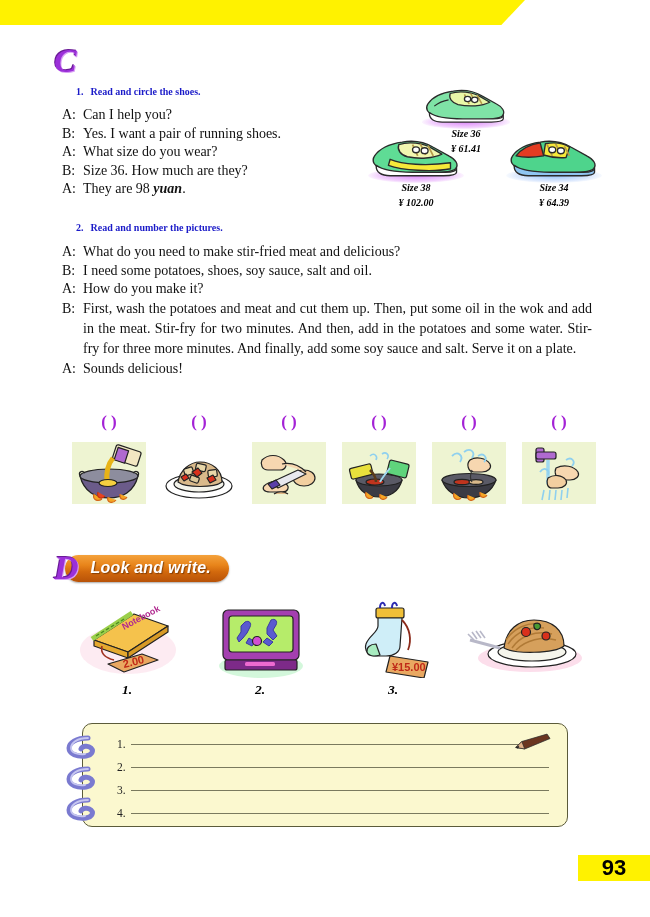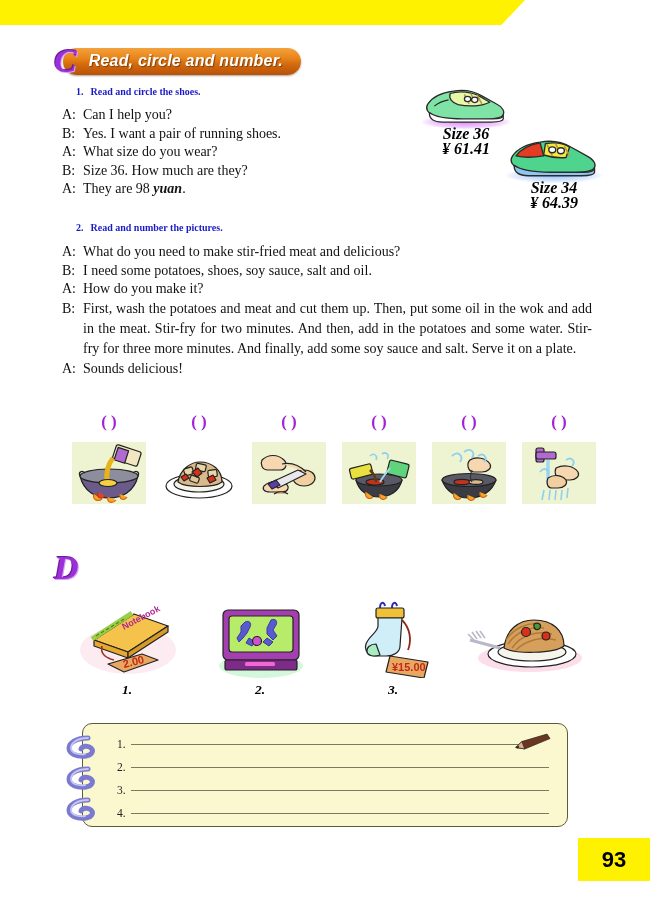--- a/index.html
+++ b/index.html
@@ -59,21 +59,21 @@
   .dlg-row { display: flex; align-items: flex-start; margin-bottom: 1px; line-height: 17.5px; }
   .dlg-spk { width: 21px; flex: 0 0 21px; }
   .dlg-txt { flex: 1; }
   .dlg-txt i { font-style: italic; font-weight: bold; }
 
   
   .shoes-zone { position: absolute; }
   .shoe-item { position: absolute; text-align: center; }
   .shoe-cap {
     font-family: "Liberation Serif", serif;
-    font-size: 16px; font-weight: bold; font-style: italic;
+    font-size: 10px; font-weight: bold; font-style: italic;
     color: #000; line-height: 15px; white-space: nowrap;
   }
 
   
   .sneaker { position: relative; }
   .sneaker .glow {
     position: absolute; left: 4%; bottom: -3px; width: 92%; height: 30%;
     background: radial-gradient(ellipse at center, rgba(220,130,250,.95) 0%, rgba(225,150,250,.45) 55%, rgba(255,255,255,0) 75%);
     border-radius: 50%;
   }
@@ -117,38 +117,35 @@
     font-size: 11.5px; color: #222; display: flex; align-items: center;
   }
   .np-line .n { width: 14px; }
   .np-line .rule { height: 1px; background: #7a7a5e; }
   .rings { position: absolute; left: 66px; top: 735px; width: 34px; }
   .ring { position: relative; width: 30px; height: 22px; margin-bottom: 9px; }
 
   
   .pagenum {
     position: absolute; right: 0; bottom: 36px;
-    width: 72px; height: 43px; background: #fff200;
+    width: 72px; height: 26px; background: #fff200;
     display: flex; align-items: center; justify-content: center;
   }
   .pagenum span {
     font-family: "Liberation Sans", sans-serif;
     font-size: 22px; font-weight: bold; color: #000;
   }
 </style>
 </head>
 <body>
 
 <div class="top-banner"></div>
 
 <div class="section-head" style="left:52px; top:44px;">
   <div class="sec-letter">C</div>
-  <div class="sec-pill">
-    <span>Read, circle and number.</span>
-  </div>
 </div>
 
 <div class="task-head" style="left:76px; top:86px;">
   <span class="num">1.</span><span>Read and circle the shoes.</span>
 </div>
 
 <div class="dlg" style="left:62px; top:106px; width:330px;">
   <div class="dlg-row">
     <div class="dlg-spk">A:</div>
     <div class="dlg-txt">Can I help you?</div>
@@ -185,20 +182,38 @@
           <ellipse cx="62" cy="24" rx="4" ry="3.4" fill="#ffffff"></ellipse>
           <ellipse cx="71" cy="25" rx="4" ry="3.4" fill="#ffffff"></ellipse>
           <path d="M20 33 C26 28 32 26 38 25" stroke="#2b2b2b" stroke-width="1.4" fill="none"></path>
         </g>
       </svg>
     </div>
     <div class="shoe-cap">Size 36</div>
     <div class="shoe-cap">¥ 61.41</div>
   </div>
 
+  <div class="shoe-item" style="left:358px; top:130px; width:116px;">
+    <div class="sneaker" style="width:104px;height:50px;margin:0 auto;">
+      <div class="glow"></div>
+      <svg viewBox="0 0 120 58" width="104" height="50" style="position:relative;">
+        <g stroke="#2b2b2b" stroke-width="1.6" stroke-linejoin="round">
+          <path d="M18 44 C12 42 8 36 12 30 C18 21 30 16 44 14 C56 12 70 14 80 20 L98 30 C106 34 110 40 106 45 C102 49 88 50 70 50 L32 50 C24 50 20 47 18 44 Z" fill="#5fdc95"></path>
+          <path d="M14 41 C20 46 34 49 56 49 L94 49 C102 49 107 47 107 44 L107 49 C107 52 100 53 92 53 L30 53 C20 53 13 49 14 41 Z" fill="#ffffff"></path>
+          <path d="M30 34 C44 40 72 42 100 38 L100 45 C80 49 44 47 28 41 Z" fill="#f7e93a"></path>
+          <path d="M40 17 C52 13 68 15 78 21 L90 28 C80 33 64 34 50 31 C42 29 38 23 40 17 Z" fill="#f2f7b0"></path>
+          <path d="M56 17 L62 30 M65 16 L71 29 M74 18 L80 30" stroke="#b59a4a" stroke-width="2" fill="none"></path>
+          <ellipse cx="60" cy="23" rx="4" ry="3.4" fill="#ffffff"></ellipse>
+          <ellipse cx="70" cy="24" rx="4" ry="3.4" fill="#ffffff"></ellipse>
+        </g>
+      </svg>
+    </div>
+    <div class="shoe-cap">Size 38</div>
+    <div class="shoe-cap">¥ 102.00</div>
+  </div>
 
   <div class="shoe-item" style="left:496px; top:130px; width:116px;">
     <div class="sneaker" style="width:104px;height:50px;margin:0 auto;">
       <div class="glow" style="background:radial-gradient(ellipse at center, rgba(140,190,250,.9) 0%, rgba(170,200,250,.4) 55%, rgba(255,255,255,0) 75%);"></div>
       <svg viewBox="0 0 120 58" width="104" height="50" style="position:relative;">
         <g stroke="#2b2b2b" stroke-width="1.6" stroke-linejoin="round">
           <path d="M18 44 C12 42 8 36 12 30 C18 21 30 16 44 14 C56 12 70 14 80 20 L98 30 C106 34 110 40 106 45 C102 49 88 50 70 50 L32 50 C24 50 20 47 18 44 Z" fill="#4ed48c"></path>
           <path d="M14 41 C20 46 34 49 56 49 L94 49 C102 49 107 47 107 44 L107 49 C107 52 100 53 92 53 L30 53 C20 53 13 49 14 41 Z" fill="#8fc5f2"></path>
           <path d="M16 30 C22 22 32 17 44 15 L48 30 C36 32 24 32 16 30 Z" fill="#e33c22"></path>
           <path d="M50 16 C60 14 70 15 78 20 L74 32 C62 33 54 31 48 29 Z" fill="#f7e93a"></path>
@@ -340,20 +355,23 @@
         <path d="M26 36 C32 32 40 33 44 38 C46 42 42 46 36 46 L30 46 C25 46 24 40 26 36 Z" fill="#f2cfa0"></path>
         <path d="M18 30 C22 24 28 28 26 33 M44 18 C50 14 54 20 50 24" fill="none" stroke="#8fd0ef" stroke-width="1.8"></path>
         <path d="M22 48 L20 58 M28 48 L27 58 M34 48 L33 58 M40 48 L39 58 M46 46 L45 56" fill="none" stroke="#8fd0ef" stroke-width="1.6"></path>
       </g>
     </svg>
   </div>
 </div>
 
 <div class="section-head" style="left:52px; top:551px;">
   <div class="sec-letter">D</div>
+  <div class="sec-pill">
+    <span>Look and write.</span>
+  </div>
 </div>
 
 <div class="lw-row" style="left:0; top:0; width:650px; height:1px;">
 
   <div class="lw-item" style="left:72px; top:600px; width:110px;">
     <svg viewBox="0 0 110 78" width="110" height="78">
       <g stroke="#222" stroke-width="1.2" stroke-linejoin="round">
         <ellipse cx="56" cy="50" rx="48" ry="24" fill="#fde6ef" stroke="none" opacity=".8"></ellipse>
         <path d="M22 40 L62 14 L96 26 L56 52 Z" fill="#f5c24c"></path>
         <path d="M22 40 L56 52 L56 58 L22 46 Z" fill="#e5a92f"></path>

